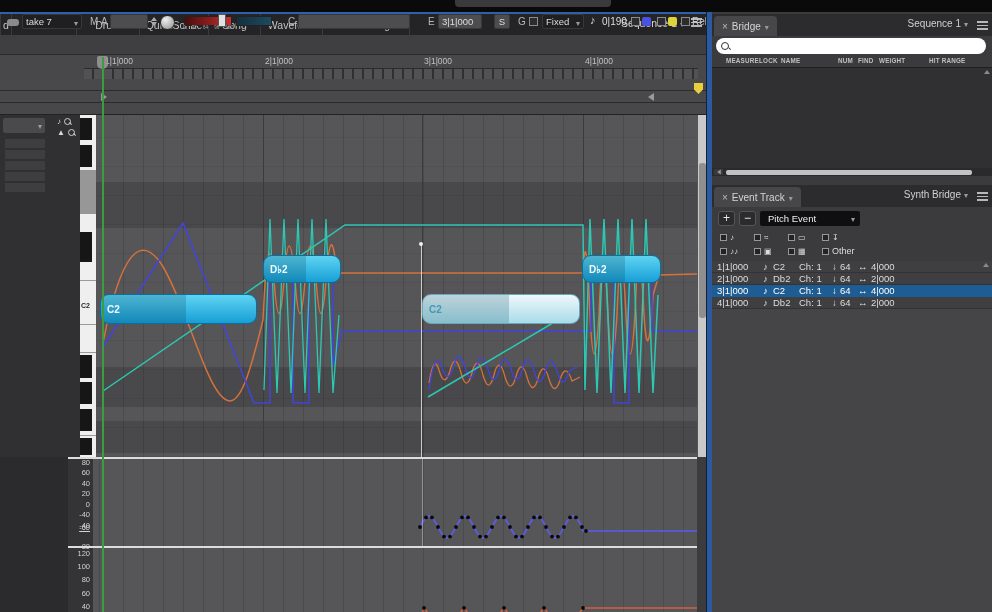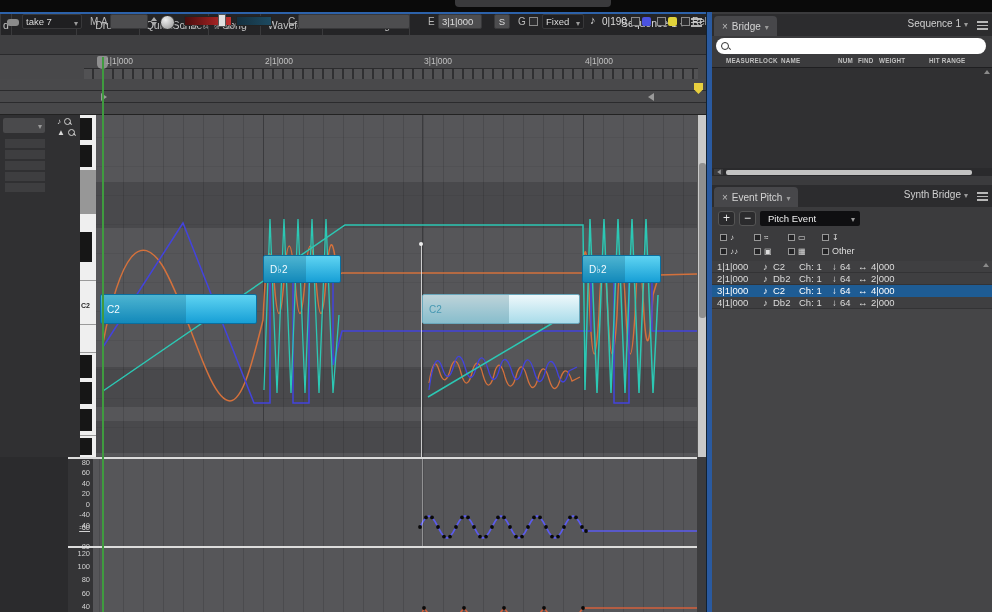--- a/index.html
+++ b/index.html
@@ -58,22 +58,22 @@
   .kline{position:absolute;left:0;width:16px;height:1px;background:#9a9a9a;}
   .klabel{position:absolute;left:1px;font-size:7px;color:#2a2a2a;font-weight:bold;}
   .kthumb{position:absolute;left:0;top:55px;width:16px;height:44px;background:#8f8f8f;opacity:.92;}
   
   .canvas{left:96px;top:103px;width:601px;height:342px;background:#565659;
      background-image:repeating-linear-gradient(0deg,rgba(0,0,0,.06) 0 1px,transparent 1px 29px),
                       repeating-linear-gradient(90deg,#4b4b4e 0 1px,transparent 1px 20px);
      background-position:0 0,7px 0;overflow:hidden;}
   .band{position:absolute;left:0;width:601px;background:rgba(0,0,0,.14);}
   .mline{position:absolute;top:0;width:1px;height:342px;background:#3b3b3e;}
-  .note{position:absolute;border:1.5px solid #0a6e9e;border-radius:2px;box-sizing:border-box;
-        background:linear-gradient(180deg,#5fd4f2,#179fd6);overflow:hidden;}
+  .note{position:absolute;border:1.5px solid #0a6e9e;border-radius:9px;box-sizing:border-box;
+        background:linear-gradient(180deg,#5fd4f2,#179fd6);overflow:hidden;font-weight:bold;}
   .note .half{position:absolute;left:0;top:0;height:100%;width:55%;background:rgba(0,40,60,.18);}
   .note.sel{background:linear-gradient(180deg,#eef8fb,#a9dcea);border-color:#6aa8bc;}
   .note.sel .half{background:rgba(20,80,100,.22);}
   .note .nlabel{position:absolute;left:6px;top:50%;transform:translateY(-50%);font-size:10px;color:#f2fbff;}
   .note.sel .nlabel{color:#4698b2;}
   .edit-cursor{position:absolute;left:325px;top:130px;width:1px;height:212px;background:rgba(235,235,235,.8);}
   .edit-dot{position:absolute;left:323px;top:127px;width:4px;height:4px;background:#eee;border-radius:50%;}
   .vscroll{left:697px;top:103px;width:9px;height:342px;background:#c9c9c9;border-left:1px solid #555;box-sizing:border-box;}
   .vthumb{position:absolute;left:1px;top:48px;width:7px;height:155px;background:#8f8f8f;border-radius:3px;}
   
@@ -402,21 +402,21 @@
     <div class="hscroll" style="top:156px;">
       <div class="hs-btn">
           <div class="tri-l" style="border-right-color:#999;transform:scale(.6);"></div>
         </div>
       <div class="hs-track"></div>
     </div>
 
     <div class="sec-head" style="top:173px;">
       <div class="sec-tab">
         <span class="xglyph">×</span>
-        <span>Event Pitch</span>
+        <span>Event Track</span>
         <span class="caret"></span>
       </div>
       <div class="sec-menu" style="right:24px;">
         <span>Synth Bridge</span>
         <span class="caret"></span>
       </div>
       <div class="ham" style="top:7px;">
           <i></i>
           <i></i>
           <i></i>

